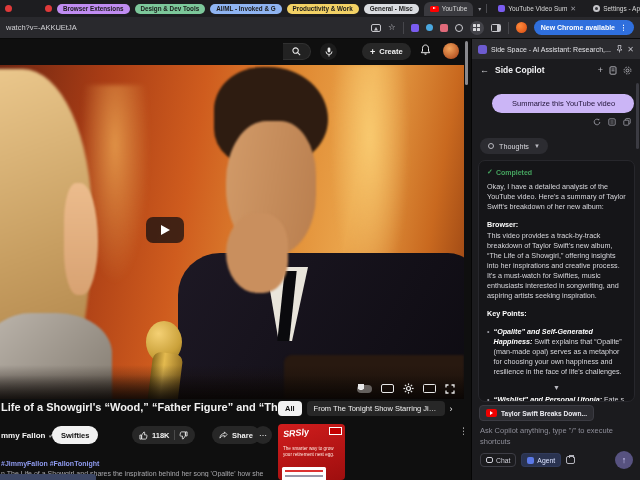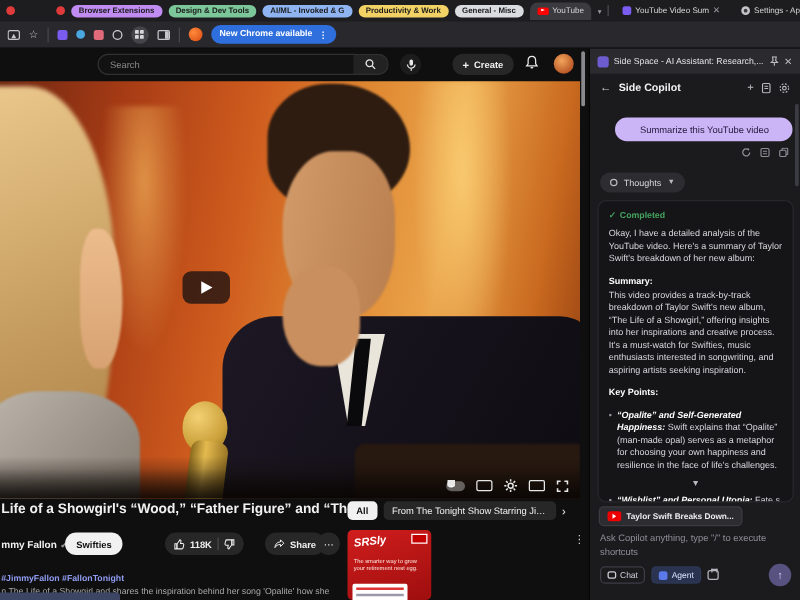--- a/index.html
+++ b/index.html
@@ -172,20 +172,21 @@
     </span>
     <span class="tab">
       <span class="fav-gear"></span>
       <span>Settings - Appeara</span>
 
     </span>
 
   </div>
 
   <div class="toolbar">
+    <span class="url-text">watch?v=-AKKUEtJA</span>
     <span class="tb-ic">
       <svg width="10" height="8" viewBox="0 0 10 8">
           <rect x="0.5" y="0.5" width="9" height="7" rx="1.5" fill="none" stroke="#c5c5ca"></rect>
           <path d="M3 6.5 L5 3 L7 6.5 Z" fill="#c5c5ca"></path>
         </svg>
     </span>
     <span class="tb-ic">☆</span>
     <span class="vsep"></span>
     <span class="ext-sq ext-purple"></span>
     <span class="ext-dot"></span>
@@ -204,23 +205,20 @@
     <span class="brave-dot"></span>
     <span class="new-chrome">
       <span>New Chrome available</span>
       <span>⋮</span>
     </span>
   </div>
 
   <div class="yt">
     <div class="yt-scroll"></div>
 
-    <div class="search-box">
-      <input placeholder="Search" style="">
-    </div>
     <div class="search-btn">
       <svg width="9" height="9" viewBox="0 0 10 10">
           <circle cx="4" cy="4" r="3" fill="none" stroke="#e8e8e8" stroke-width="1.2"></circle>
           <line x1="6.3" y1="6.3" x2="9" y2="9" stroke="#e8e8e8" stroke-width="1.2"></line>
         </svg>
     </div>
     <div class="mic-btn">
       <svg width="8" height="10" viewBox="0 0 8 10">
           <rect x="2.6" y="0.5" width="2.8" height="5" rx="1.4" fill="#e8e8e8"></rect>
           <path d="M1 4.5 a3 3 0 0 0 6 0" fill="none" stroke="#e8e8e8" stroke-width="1"></path>
@@ -404,21 +402,21 @@
       <span>Thoughts</span>
       <span class="th-caret">▼</span>
     </div>
 
     <div class="answer-card">
       <div class="completed">
         <span>✓</span>
         <span>Completed</span>
       </div>
       <div class="para">Okay, I have a detailed analysis of the YouTube video. Here's a summary of Taylor Swift's breakdown of her new album:</div>
-      <div class="heading">Summary:</div>
+      <div class="heading">Browser:</div>
       <div class="para" style="margin-top:2px">This video provides a track-by-track breakdown of Taylor Swift's new album, “The Life of a Showgirl,” offering insights into her inspirations and creative process. It's a must-watch for Swifties, music enthusiasts interested in songwriting, and aspiring artists seeking inspiration.</div>
       <div class="heading">Key Points:</div>
       <div class="bullet">
         <span class="mk">•</span>
         <span><b>“Opalite” and Self-Generated Happiness:</b><span> Swift explains that “Opalite” (man-made opal) serves as a metaphor for choosing your own happiness and resilience in the face of life's challenges.</span></span>
       </div>
       <div class="scroll-caret">▼</div>
       <div class="bullet" style="margin-top:4px">
         <span class="mk">•</span>
         <span><b>“Wishlist” and Personal Utopia:</b><span> Fate s</span></span>

